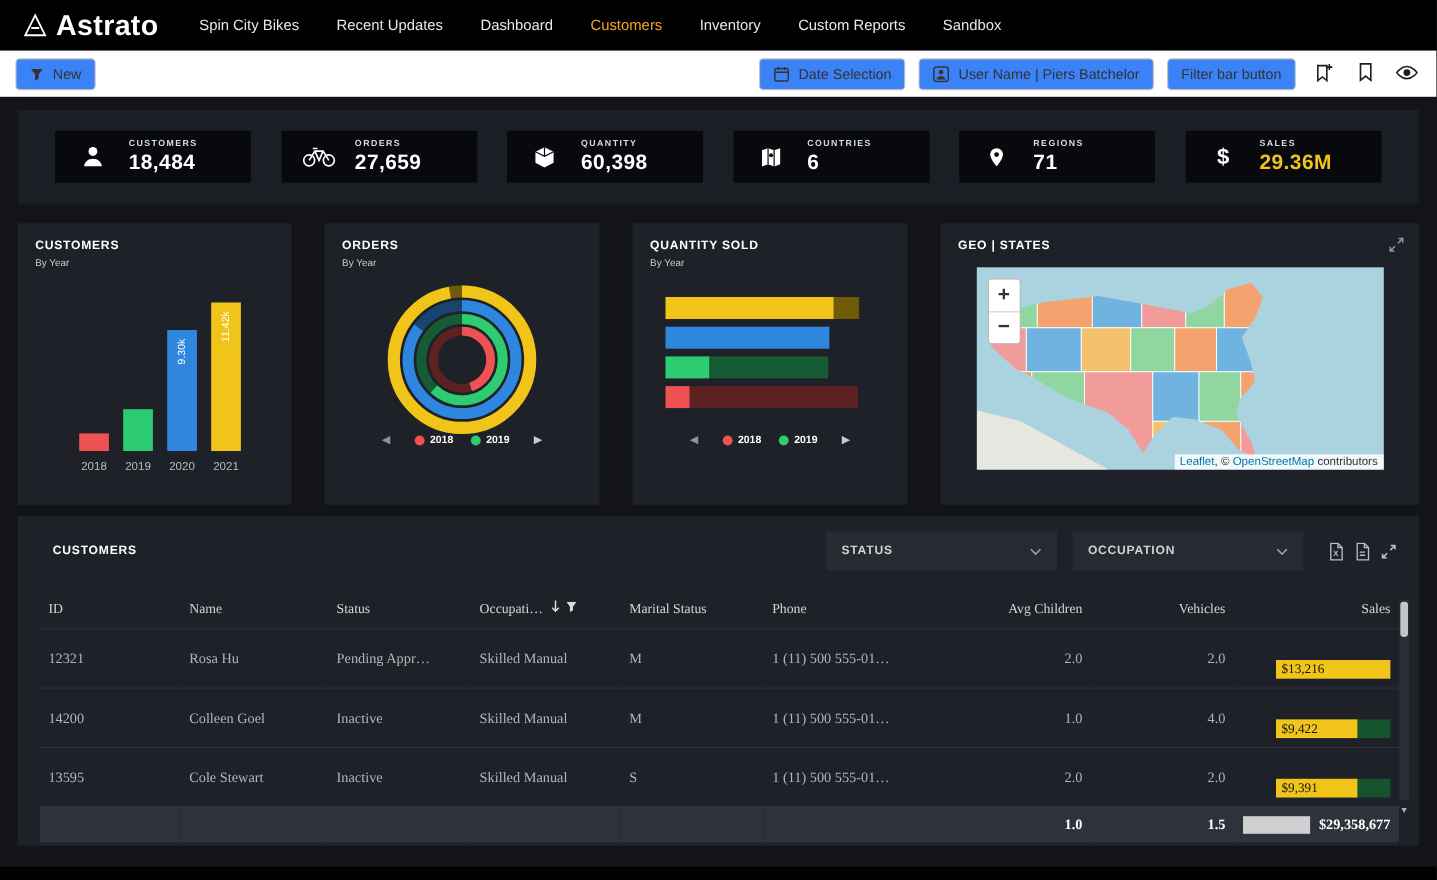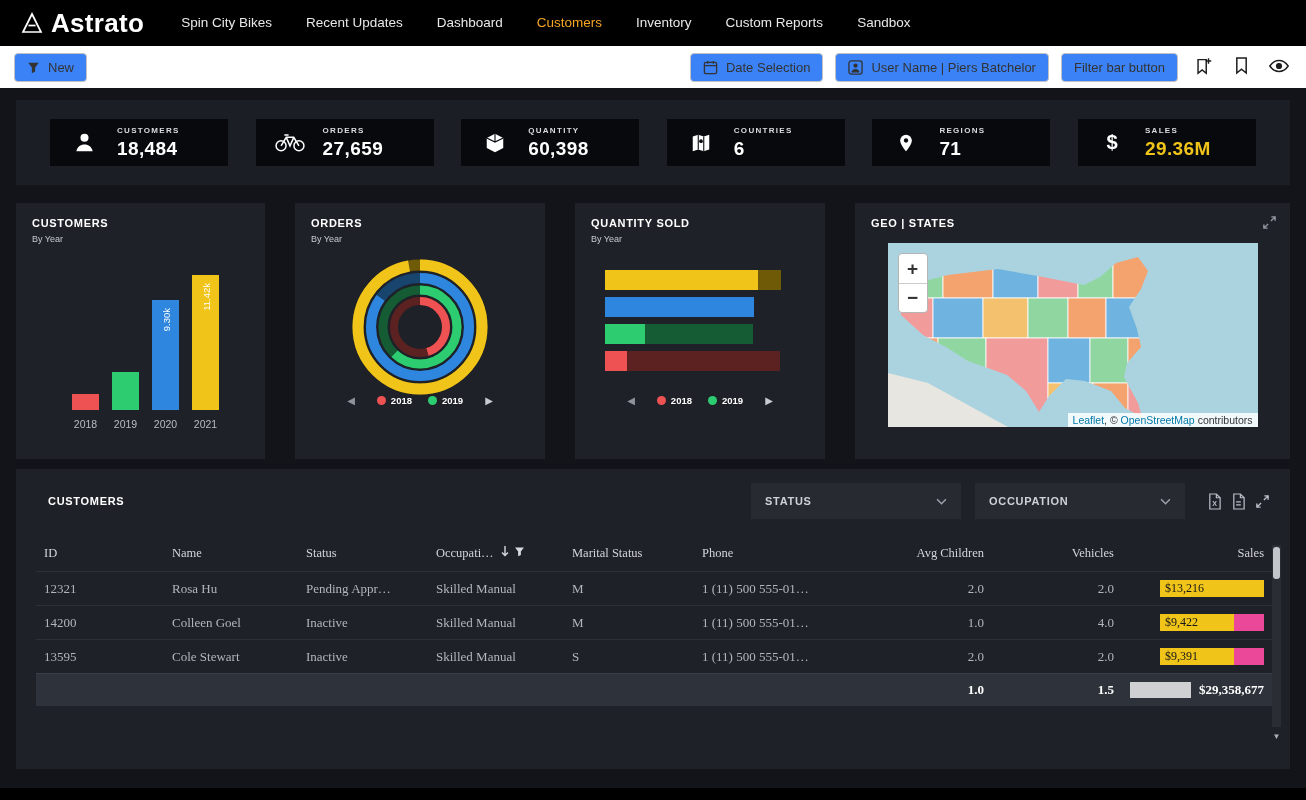--- a/index.html
+++ b/index.html
@@ -69,21 +69,21 @@
   .chev { color:#9aa0a8; display:flex; }
   .export-icons { display:flex; gap:9px; margin-left:22px; color:#b9bfc7; align-items:center; }
   .export-icons > span { cursor:pointer; display:flex; }
   table.data { width:calc(100% - 24px); margin:16px 24px 0 0; border-collapse:collapse; table-layout:fixed;font-family:Liberation Serif, serif; }
   table.data th { text-align:left; color:#d2d5da; font-weight:400; font-size:12.5px; padding:10px 8px; white-space:nowrap; overflow:hidden; }
   table.data td { color:#b2b6bc; font-size:13px; padding:8px 8px; border-top:1px solid #2c3037; white-space:nowrap; overflow:hidden; }
   table.data th.num, table.data td.num { text-align:right; }
   .th-flex { display:flex; align-items:center; gap:6px; }
   .th-icons { display:flex; align-items:center; gap:4px; color:#d6dade; }
   tr.totals td { background:#2e323a; color:#fff; font-weight:700; border-top:1px solid #3a3e46; }
-  .sales-wrap { width:104px; margin-left:auto; background:#ec4899; height:17px; }
+  .sales-wrap { width:104px; margin-left:auto; background:#14532d; height:17px;margin-top:20px; }
   .sales-fill { background:#f0c419; height:100%; display:flex; align-items:center; padding-left:5px; font-size:12px; color:#15161a; font-weight:400; white-space:nowrap; }
   .sales-total { display:flex; align-items:center; justify-content:space-between; gap:8px; }
   .sales-total-bar { width:62px; height:16px; background:#cfd0d2; }
   
   .tscroll { position:absolute; right:9px; top:76px; bottom:42px; width:9px; background:#2a2d33; }
   .tscroll-thumb { position:absolute; top:2px; left:1px; right:1px; height:32px; background:#c2c5c9; border-radius:3px; cursor:pointer; }
   .tscroll-arrow { position:absolute; right:9px; bottom:28px; width:9px; text-align:center; color:#aeb2b8; font-size:8px; cursor:pointer; }
   .footer-bar { height:12px; background:#000; flex-shrink:0; }
 </style>
 </head>

